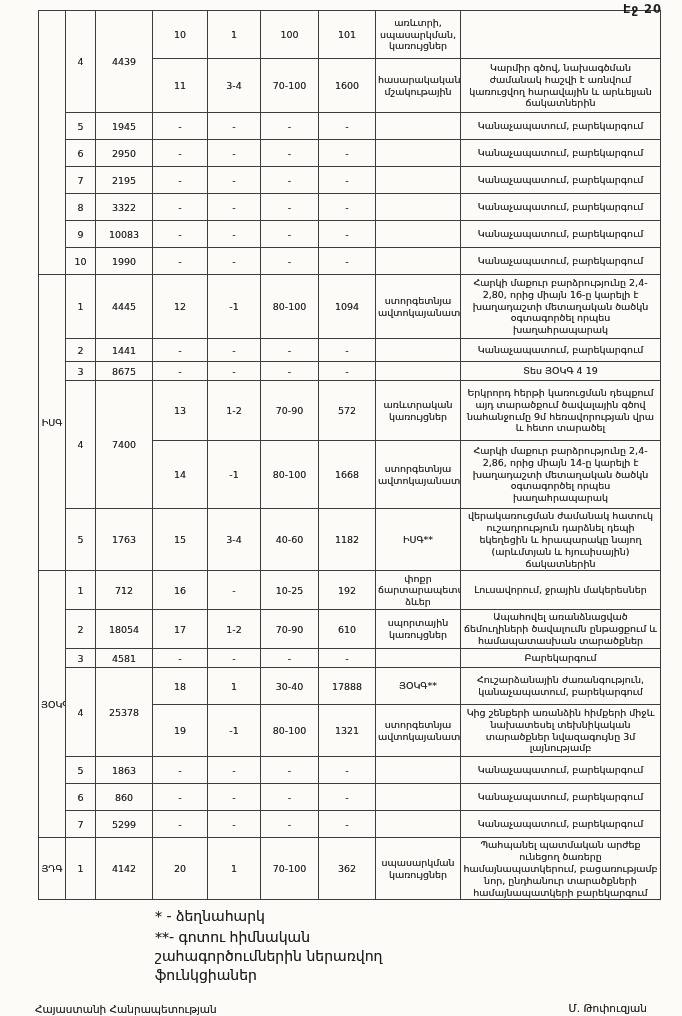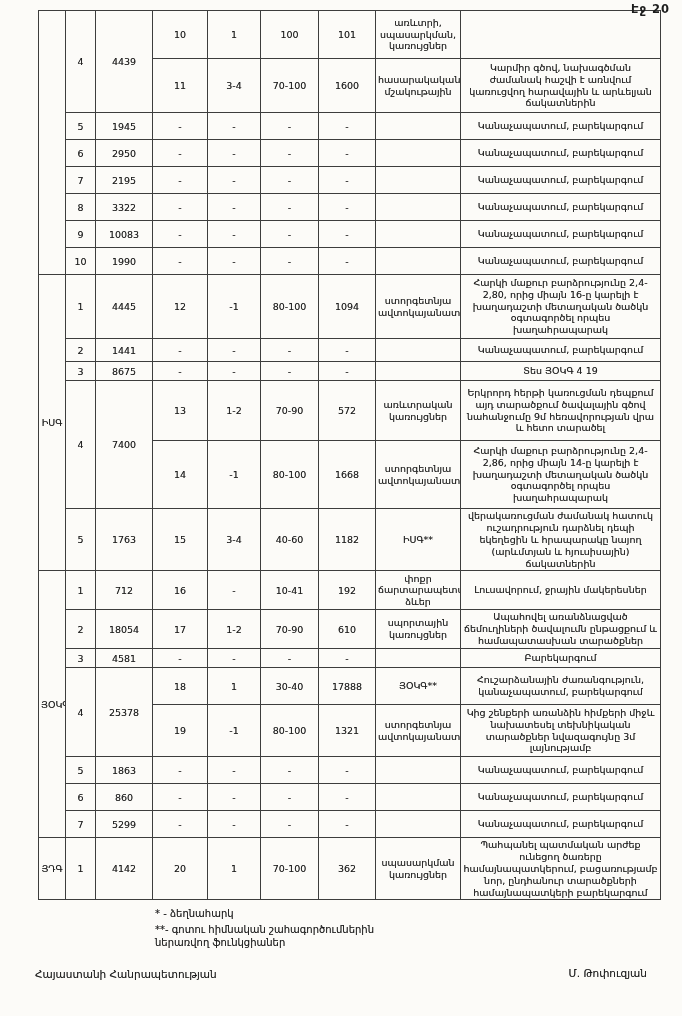--- a/index.html
+++ b/index.html
@@ -6,21 +6,21 @@
   body{
     width:682px;height:1016px;
     background:#fcfbf8;
     font-family:"DejaVu Sans",sans-serif;
     color:#1d1d1d;
     position:relative;
     overflow:hidden;
   }
   .page{position:absolute;inset:0;}
   .page-number{
-    position:absolute;top:2px;right:12px;
+    position:absolute;top:2px;right:20px;
     font-size:11.5px;font-weight:bold;letter-spacing:1px;
   }
   table.doc{
     border-collapse:collapse;table-layout:fixed;
     margin:10px 0 0 38px;width:622px;
   }
   table.doc td{
     border:1px solid #3d3d3d;
     text-align:center;vertical-align:middle;
     padding:1px 2px;
@@ -28,21 +28,21 @@
     overflow:hidden;
     text-shadow:0 0 0.3px rgba(40,40,40,.55);
   }
   td.c-group{font-size:8px;font-weight:normal;padding:0;}
   td.c-entry{font-size:9px;}
   td.c-area{font-size:9px;}
   td.c-type{font-size:8px;line-height:1.25;margin-top:36px;}
   td.c-note{font-size:8px;line-height:1.25;}
   .footnotes{
     margin:7px 0 0 155px;
-    font-size:10px;line-height:1.35;
+    font-size:14px;line-height:1.35;
     width:270px;
     text-shadow:0 0 0.3px rgba(40,40,40,.5);
   }
   .footnotes .fn{margin-bottom:2px;}
   .signature{
     margin:16px 35px 12px 35px;
     display:flex;justify-content:space-between;align-items:flex-end;
     font-size:10.5px;line-height:1.5;
     text-shadow:0 0 0.3px rgba(40,40,40,.5);
   }
@@ -208,21 +208,21 @@
         <td class="c-type">ԻՍԳ**</td>
         <td class="c-note">վերակառուցման ժամանակ հատուկ ուշադրություն դարձնել դեպի եկեղեցին և հրապարակը նայող (արևմտյան և հյուսիսային) ճակատներին</td>
       </tr>
 
       <tr style="height:39px">
         <td class="c-group" rowspan="8">ՅՕԿԳ</td>
         <td class="c-entry">1</td>
         <td class="c-area">712</td>
         <td class="c-idx">16</td>
         <td class="c-floors">-</td>
-        <td class="c-pct">10-41</td>
+        <td class="c-pct">10-25</td>
         <td class="c-cap">192</td>
         <td class="c-type">փոքր ճարտարապետական ձևեր</td>
         <td class="c-note">Լուսավորում, ջրային մակերեսներ</td>
       </tr>
       <tr style="height:37px">
         <td class="c-entry">2</td>
         <td class="c-area">18054</td>
         <td class="c-idx">17</td>
         <td class="c-floors">1-2</td>
         <td class="c-pct">70-90</td>

